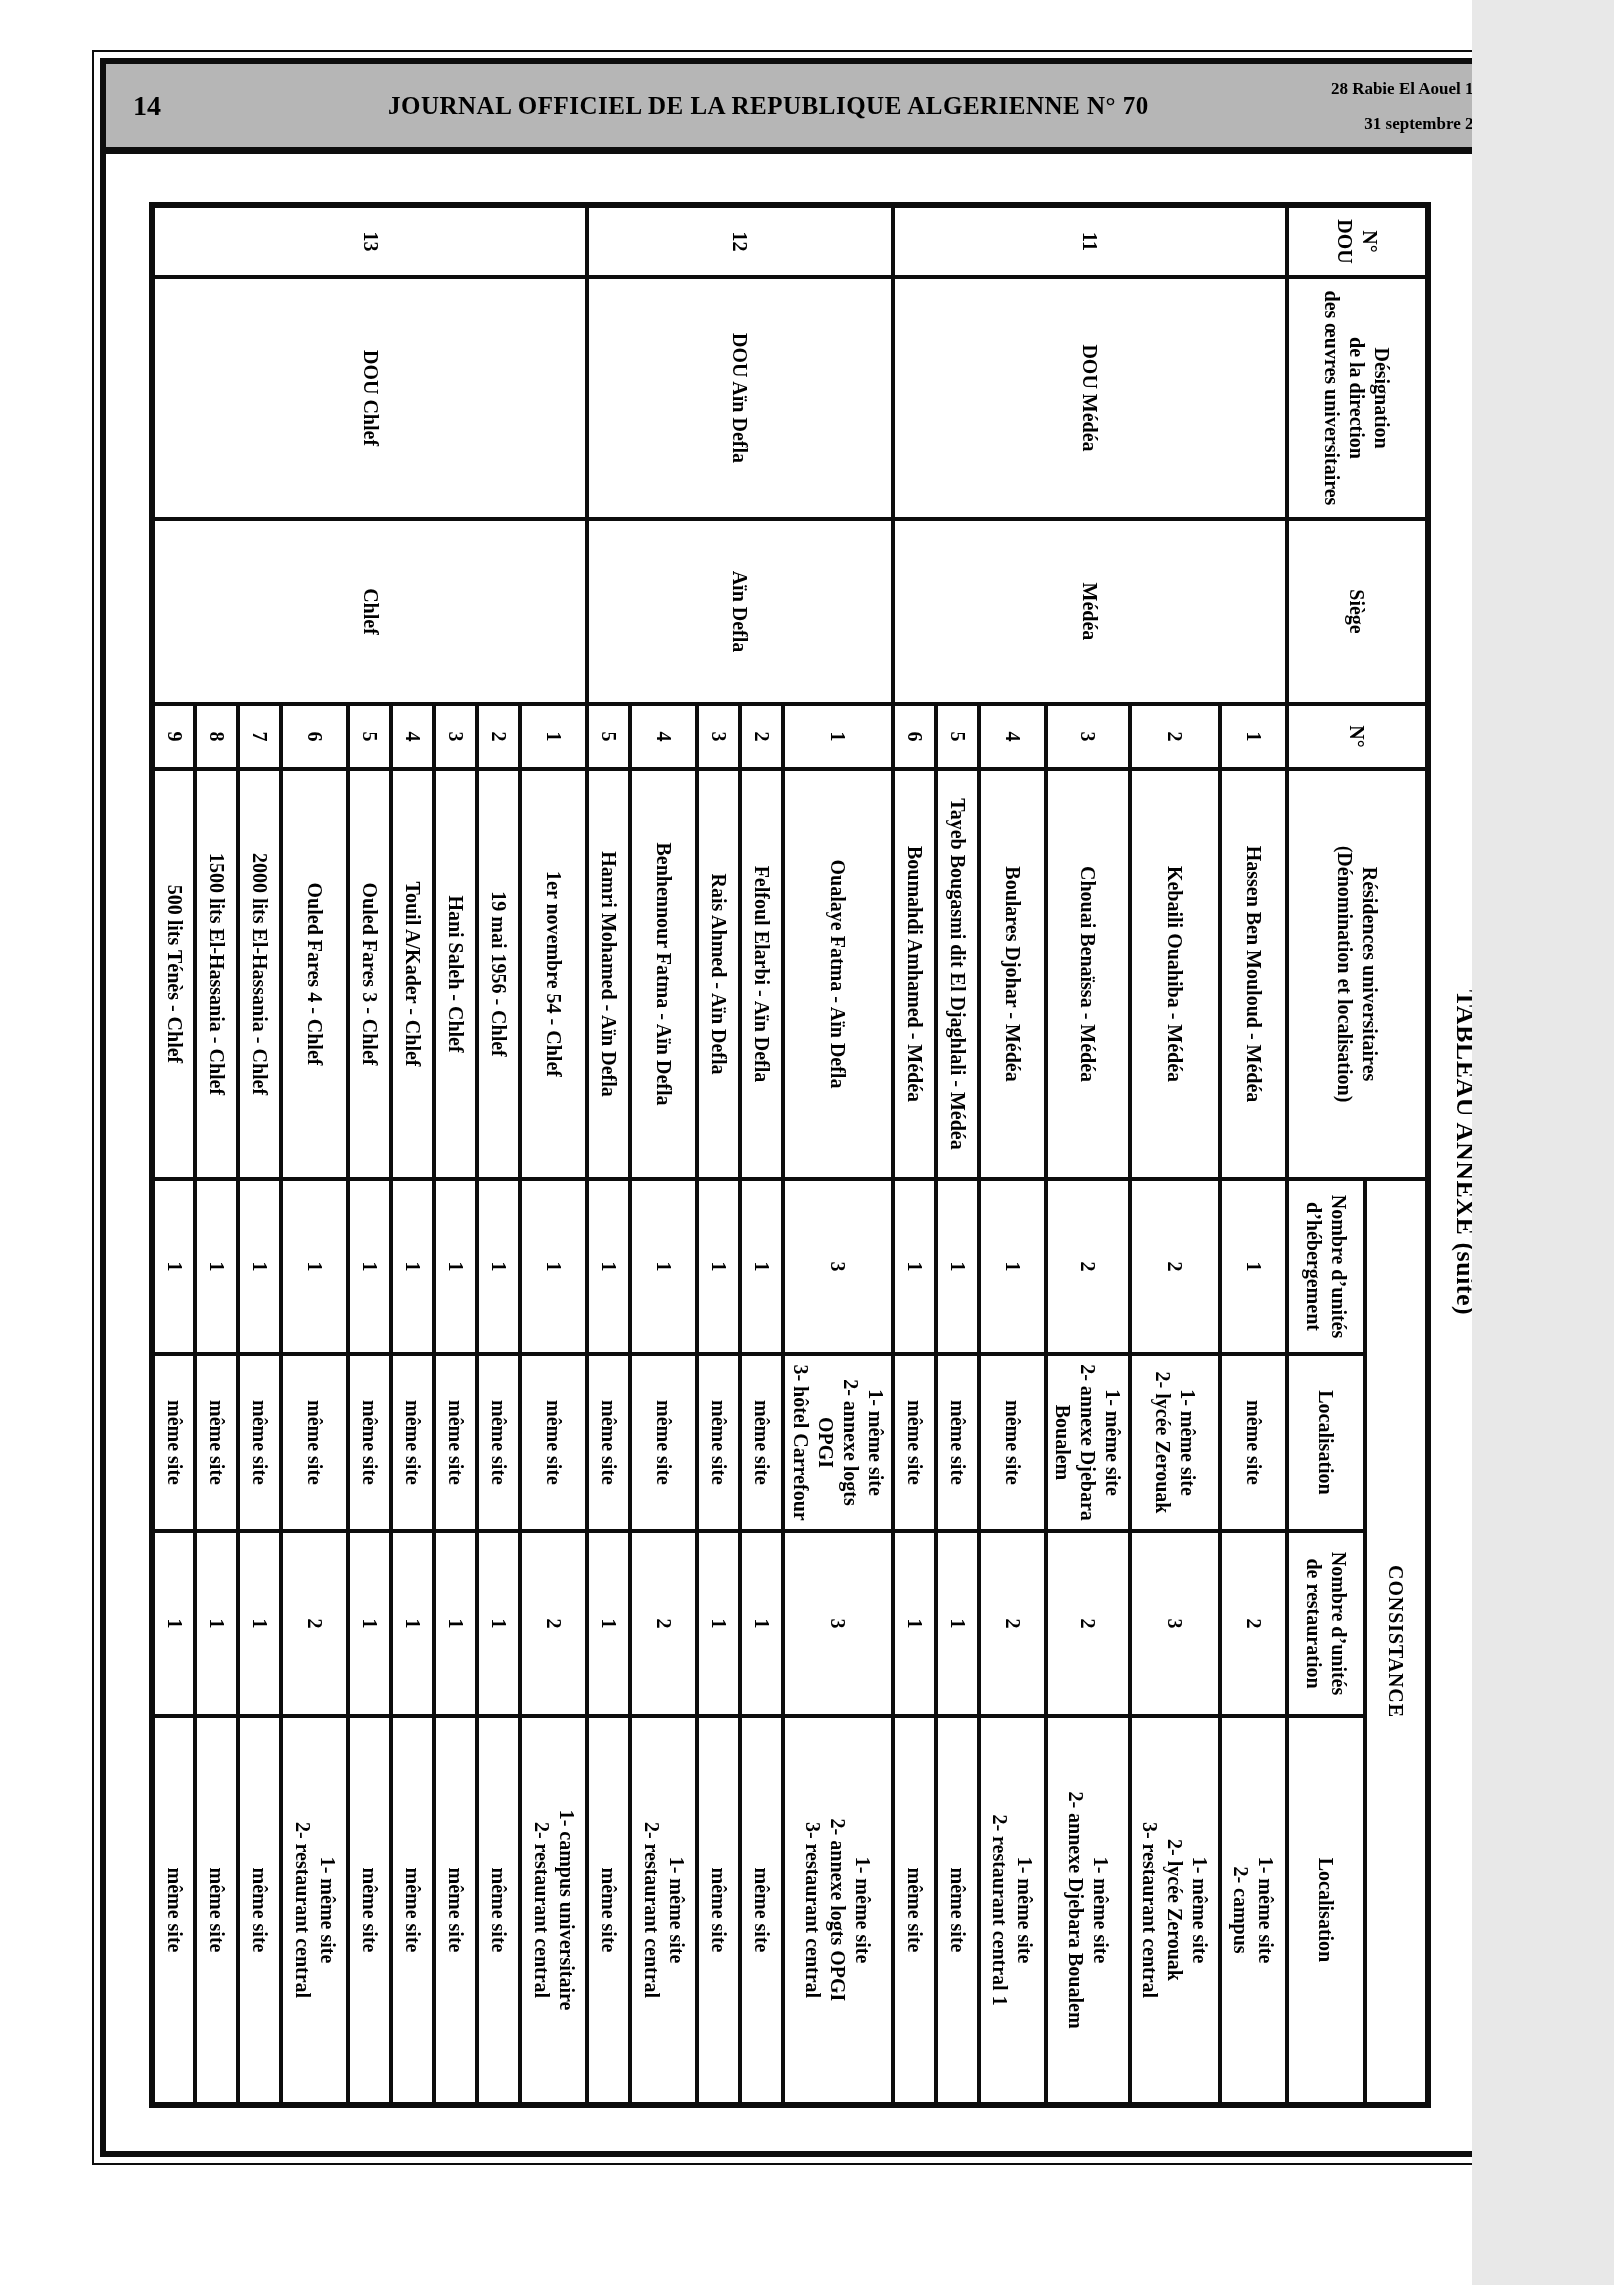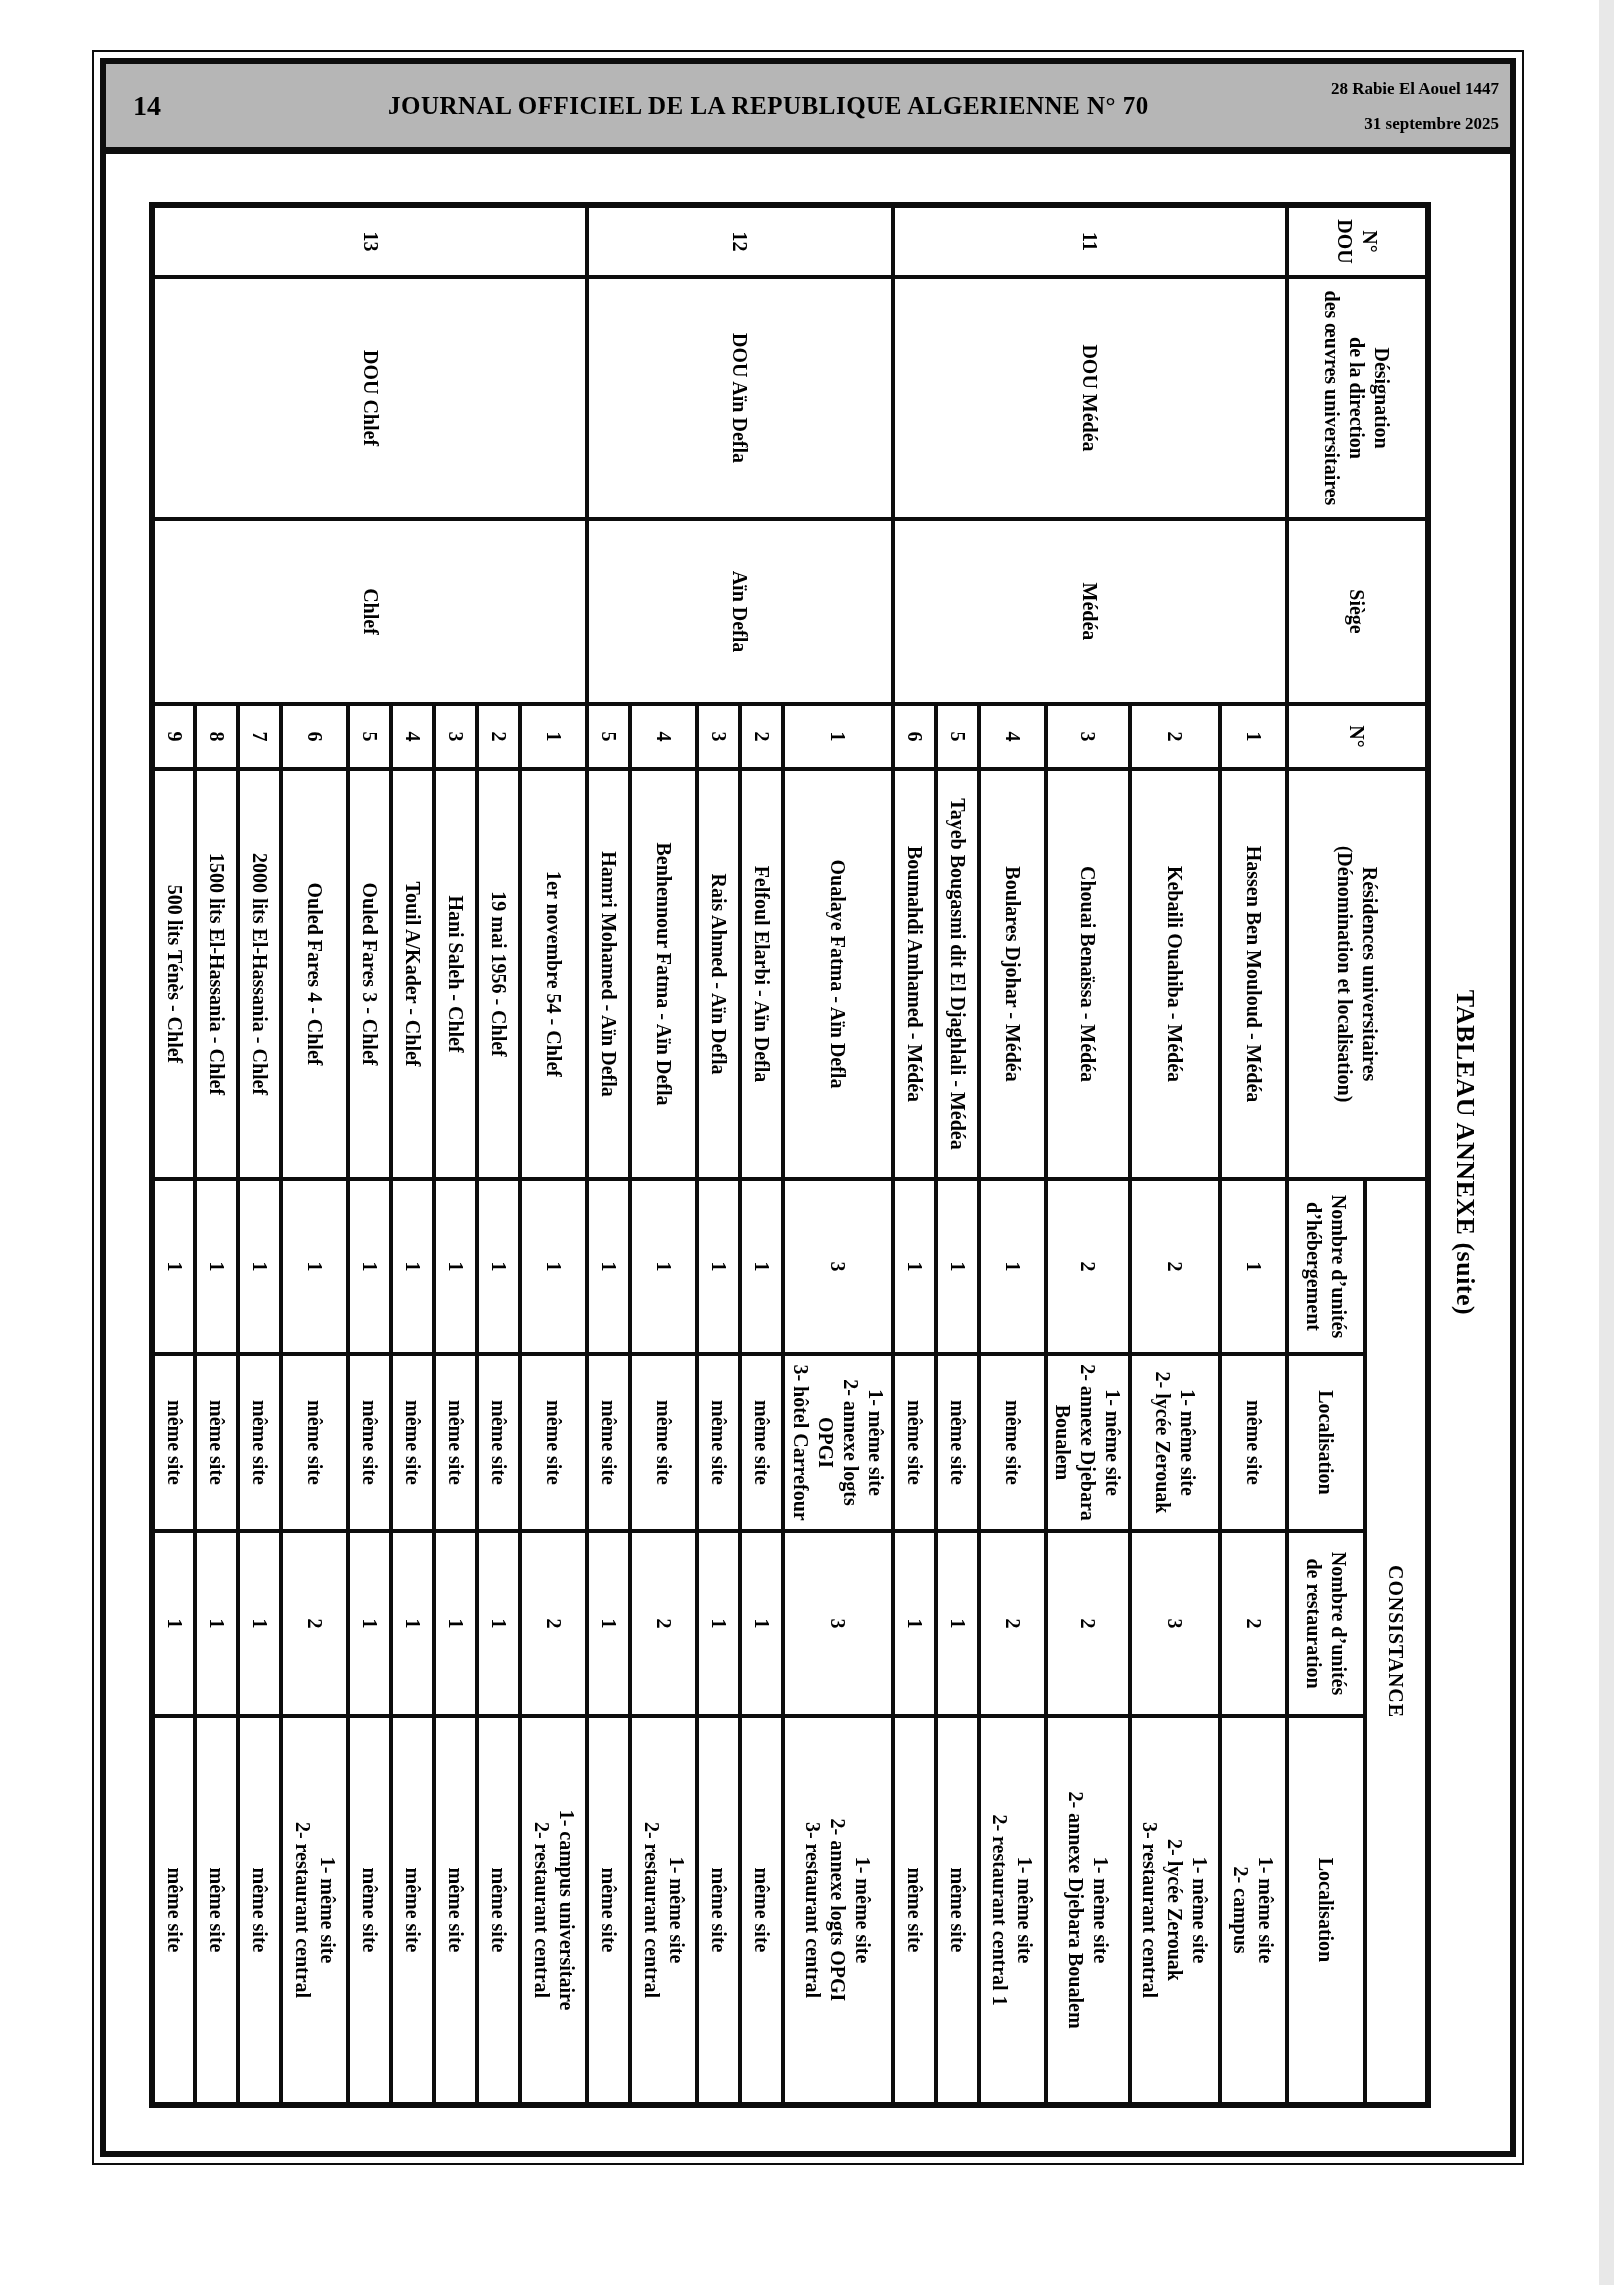--- a/index.html
+++ b/index.html
@@ -1,17 +1,17 @@
 <!DOCTYPE html>
 <html style="font-size:14.5px"><head>
 <meta charset="utf-8">
 <style>
   * { margin:0; padding:0; box-sizing:border-box; }
   body { background:#e8e8e8; font-family:"Liberation Serif", serif; color:#000; }
-  .page { position:relative; width:1599px; height:2285px; background:#fff; overflow:hidden; }
+  .page { position:relative; width:1472px; height:2285px; background:#fff; overflow:hidden; }
 
   
   .frame-outer { position:absolute; left:92px; top:50px; width:1432px; height:2115px; border:2.7px solid #0d0d0d; }
   .frame-inner { position:absolute; left:100px; top:58px; width:1416px; height:2099px; border:6.3px solid #0d0d0d; }
 
   
   .masthead { position:absolute; left:0; top:0; width:100%; height:90px; background:#b6b6b6;
               border-bottom:7.2px solid #0d0d0d; display:flex; align-items:center; font-weight:bold; }
   .page-num { width:100px; padding-left:27px; font-size:28px; }
   .journal-title { flex:1; text-align:center; font-size:25px; letter-spacing:0.5px; }

